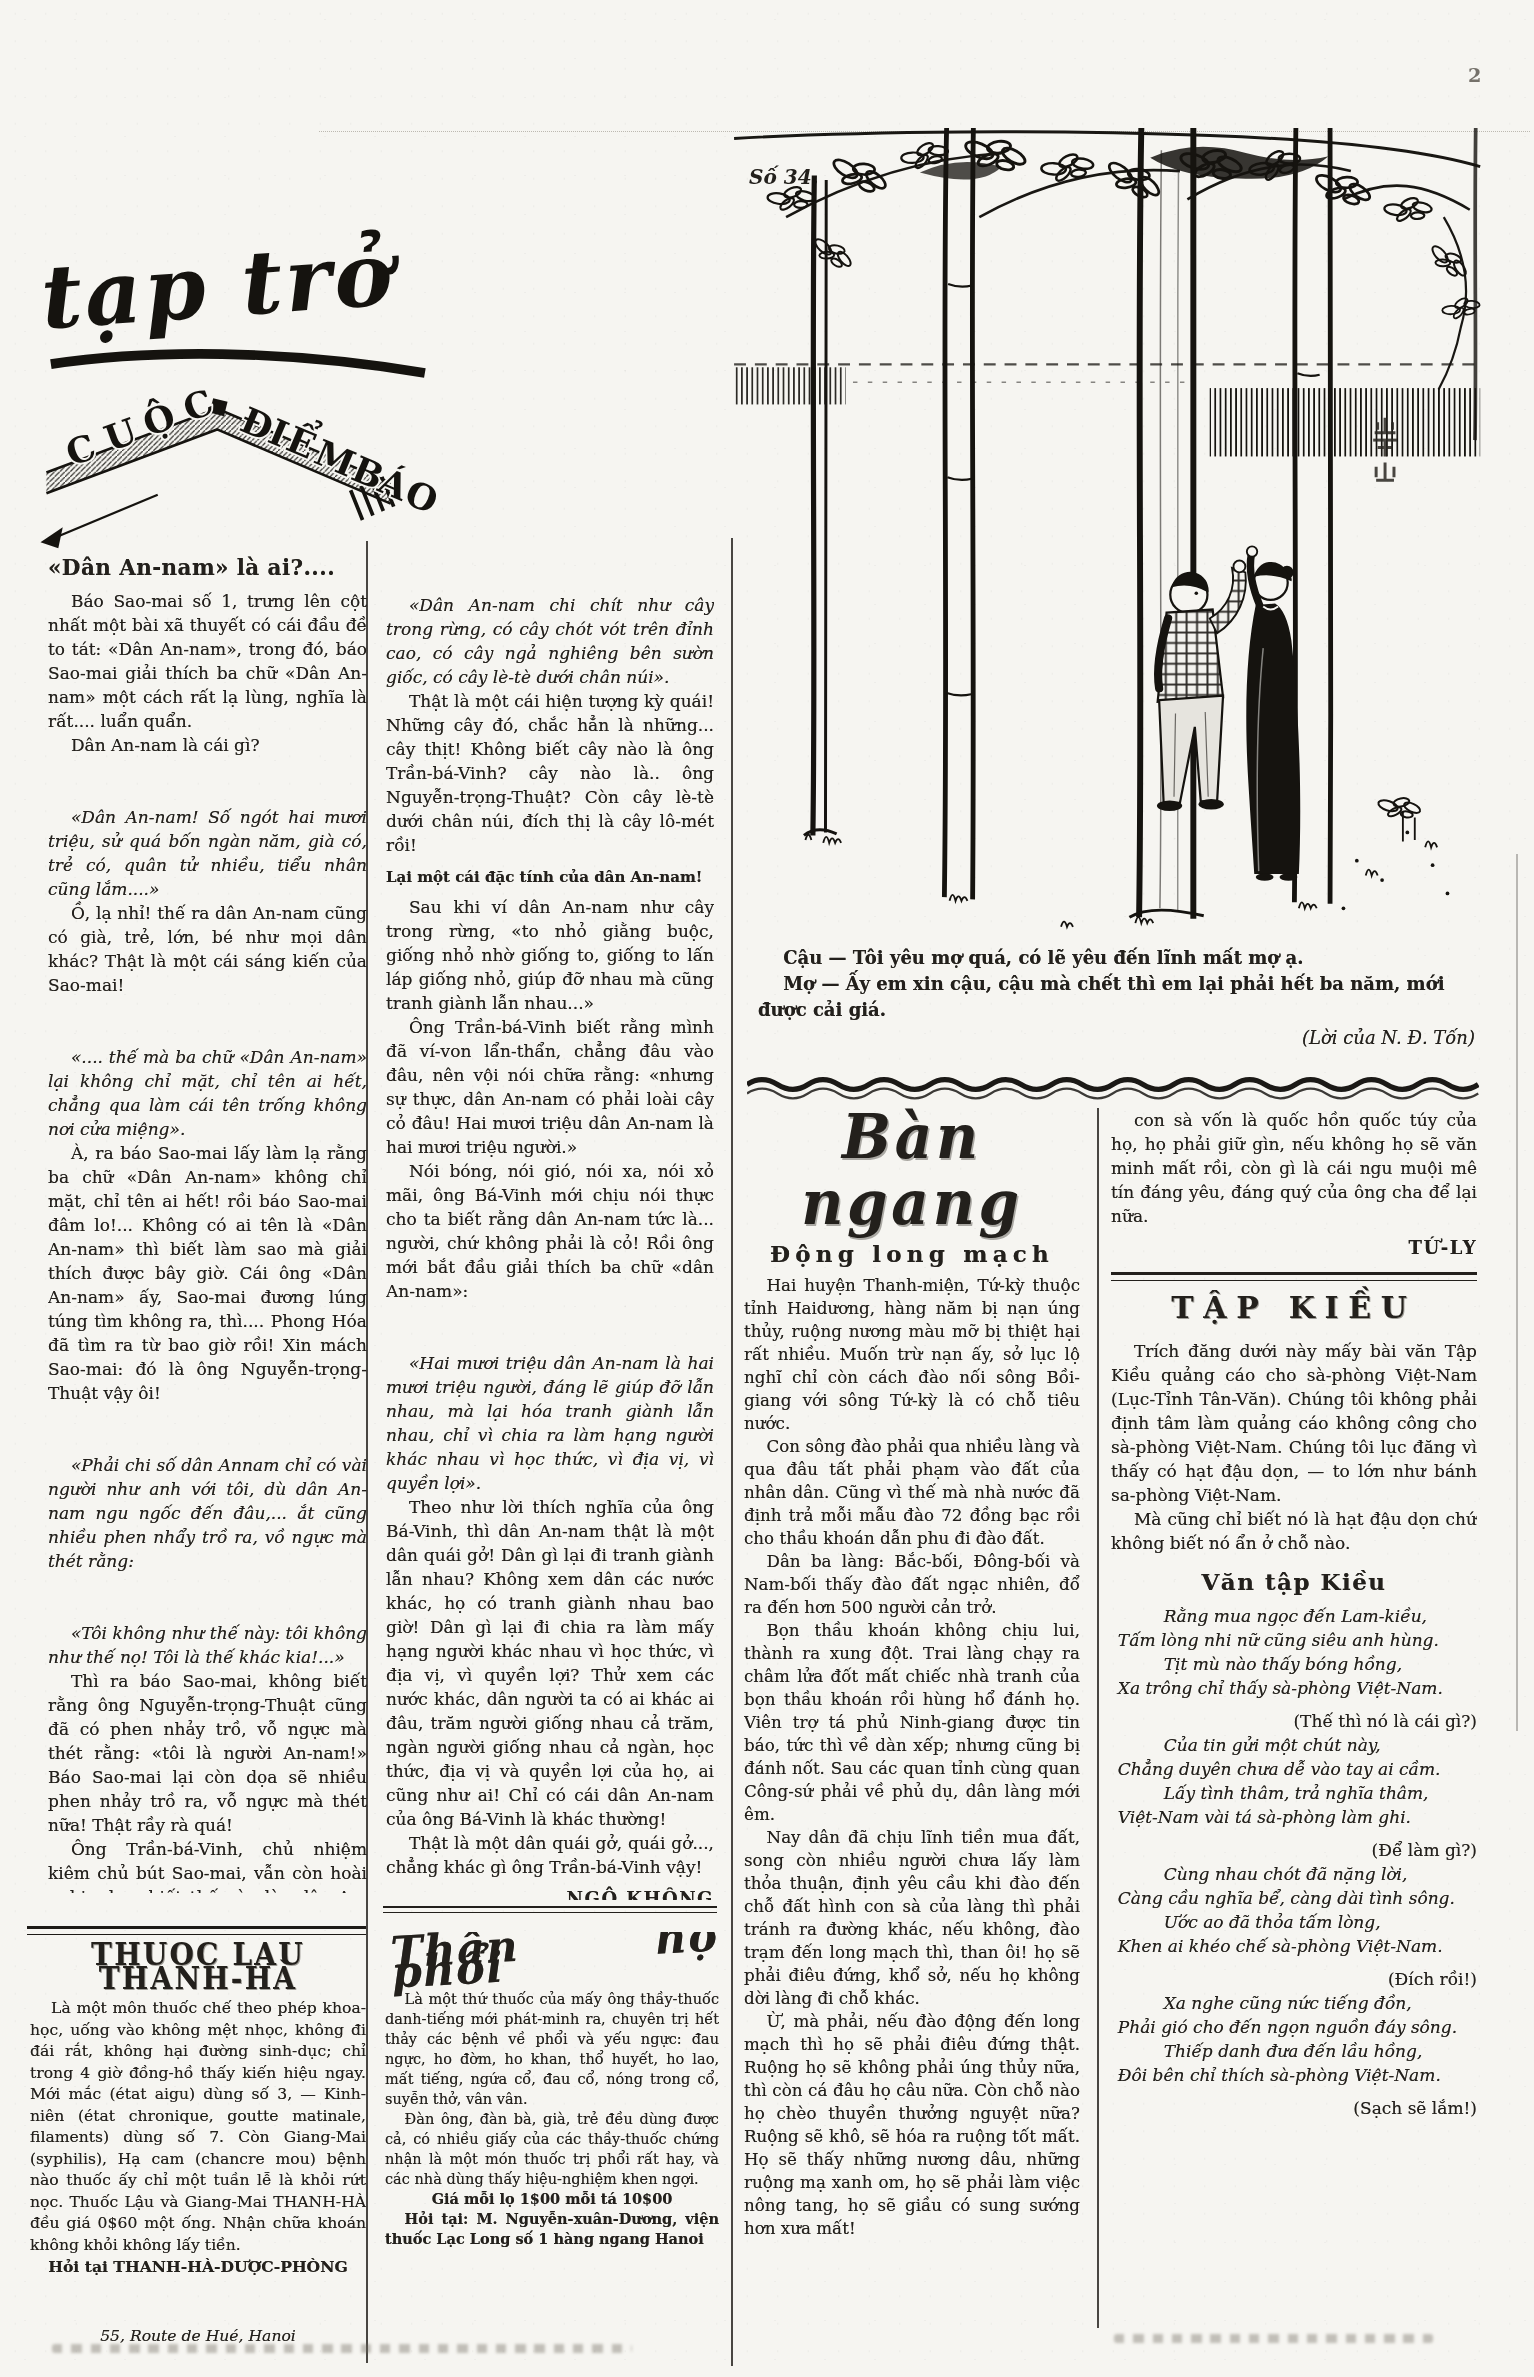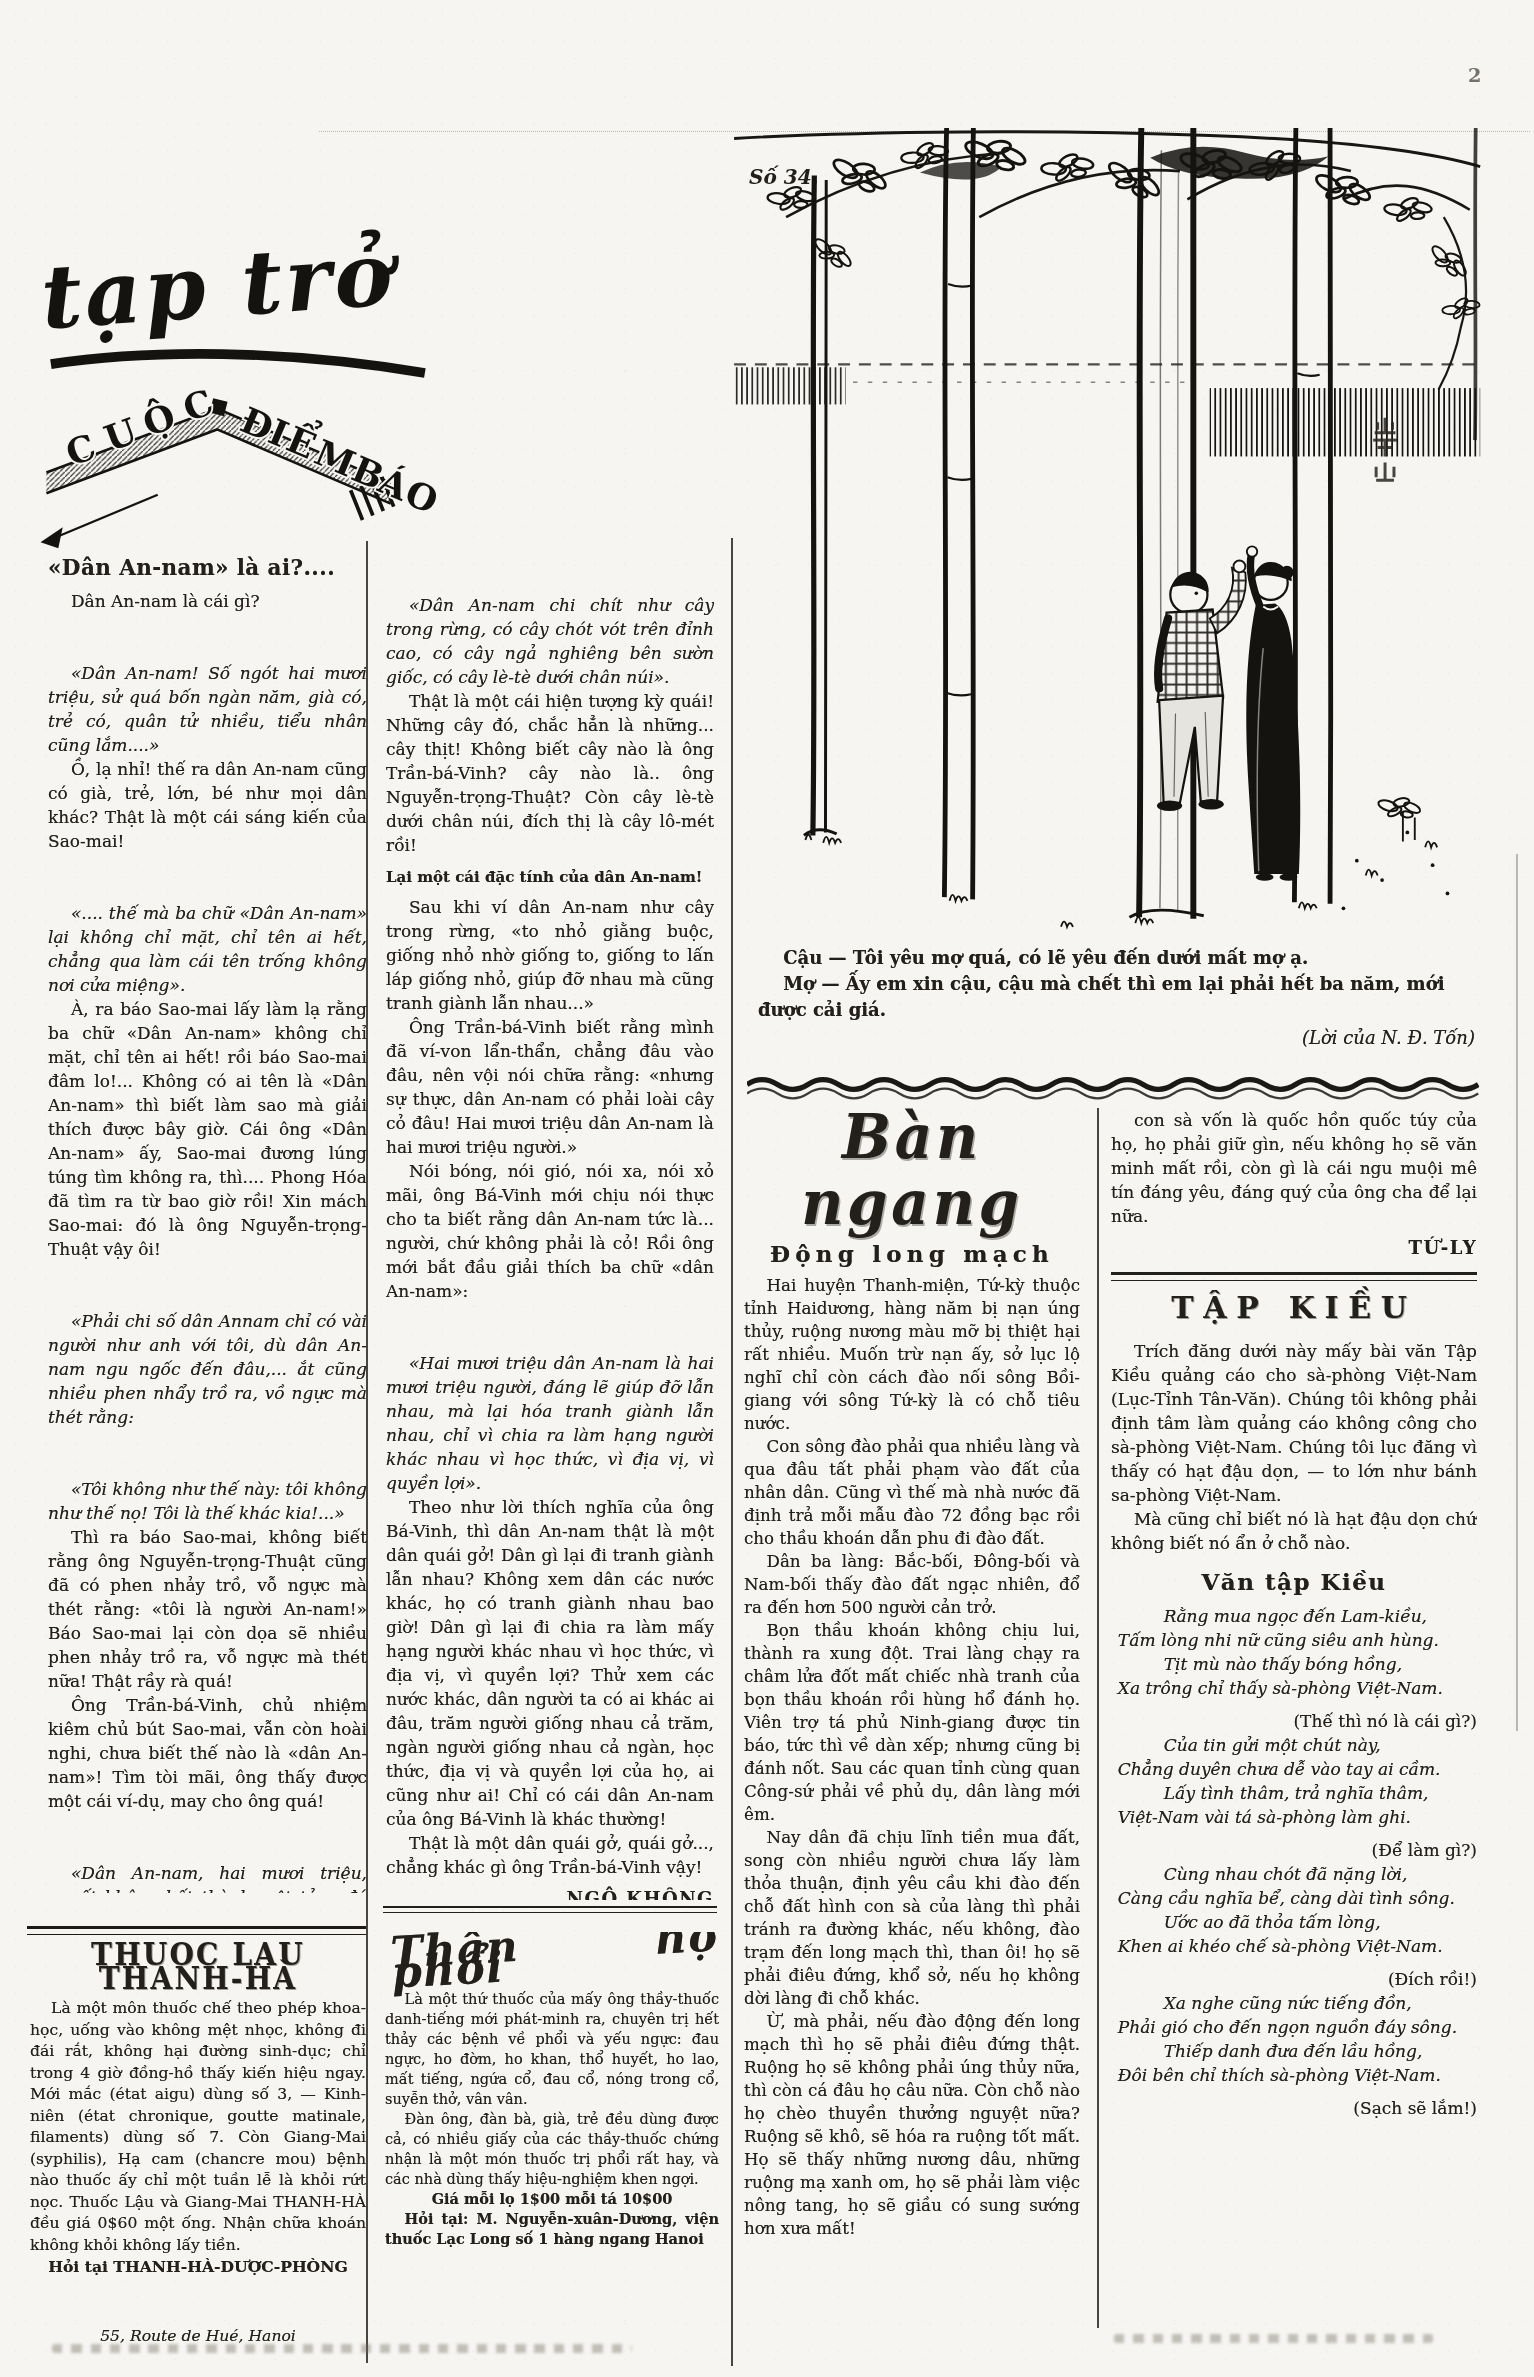--- a/index.html
+++ b/index.html
@@ -211,39 +211,40 @@
       <circle cx="838" cy="986" r="2.5"></circle>
         <circle cx="872" cy="1012" r="2.5"></circle>
       <circle cx="906" cy="948" r="2.5"></circle>
         <circle cx="940" cy="992" r="2.5"></circle>
       <circle cx="820" cy="1050" r="2.5"></circle>
         <circle cx="960" cy="1030" r="2.5"></circle>
     </g>
   </svg>
 
   <div class="abs caption" style="left:758px;top:945px;width:717px;">
-    <p>Cậu — Tôi yêu mợ quá, có lẽ yêu đến dưới mất mợ ạ.</p>
+    <p>Cậu — Tôi yêu mợ quá, có lẽ yêu đến lĩnh mất mợ ạ.</p>
     <p>Mợ — Ấy em xin cậu, cậu mà chết thì em lại phải hết ba năm, mới được cải giá.</p>
     <p class="attr">(Lời của N. Đ. Tốn)</p>
   </div>
 
   <svg class="abs" style="left:747px;top:1074px;" width="732" height="27" viewBox="0 0 985 36">
     <path d="M0,14 q20,-13 41,0 t41,0 t41,0 t41,0 t41,0 t41,0 t41,0 t41,0 t41,0 t41,0 t41,0 t41,0 t41,0 t41,0 t41,0 t41,0 t41,0 t41,0 t41,0 t41,0 t41,0 t41,0 t41,0 t41,0" stroke="#1b1916" stroke-width="7" fill="none"></path>
     <path d="M0,26 q20,-13 41,0 t41,0 t41,0 t41,0 t41,0 t41,0 t41,0 t41,0 t41,0 t41,0 t41,0 t41,0 t41,0 t41,0 t41,0 t41,0 t41,0 t41,0 t41,0 t41,0 t41,0 t41,0 t41,0 t41,0" stroke="#1b1916" stroke-width="3" opacity="0.85" fill="none"></path>
   </svg>
 
   <div class="abs vrule" style="left:366px;top:541px;height:1822px;"></div>
   <div class="abs vrule" style="left:731px;top:538px;height:1828px;"></div>
   <div class="abs vrule" style="left:1097px;top:1108px;height:1220px;"></div>
   <div class="abs vrule" style="left:1516px;top:854px;height:877px;opacity:0.3;"></div>
 
   <div class="col" style="left:48px;top:556px;width:319px;height:1337px;">
     <h1 class="headline1">«Dân An-nam» là ai?....</h1>
     <div>
 
+    <p>Báo Sao-mai số 1, trưng lên cột nhất một bài xã thuyết có cái đầu đề to tát: «Dân An-nam», trong đó, báo Sao-mai giải thích ba chữ «Dân An-nam» một cách rất lạ lùng, nghĩa là rất.... luẩn quẩn.</p>
         <p>Dân An-nam là cái gì?</p>
         <p class="it">«Dân An-nam! Số ngót hai mươi triệu, sử quá bốn ngàn năm, già có, trẻ có, quân tử nhiều, tiểu nhân cũng lắm....»</p>
         <p>Ồ, lạ nhỉ! thế ra dân An-nam cũng có già, trẻ, lớn, bé như mọi dân khác? Thật là một cái sáng kiến của Sao-mai!</p>
         <p class="it">«.... thế mà ba chữ «Dân An-nam» lại không chỉ mặt, chỉ tên ai hết, chẳng qua làm cái tên trống không nơi cửa miệng».</p>
         <p>À, ra báo Sao-mai lấy làm lạ rằng ba chữ «Dân An-nam» không chỉ mặt, chỉ tên ai hết! rồi báo Sao-mai đâm lo!... Không có ai tên là «Dân An-nam» thì biết làm sao mà giải thích được bây giờ. Cái ông «Dân An-nam» ấy, Sao-mai đương lúng túng tìm không ra, thì.... Phong Hóa đã tìm ra từ bao giờ rồi! Xin mách Sao-mai: đó là ông Nguyễn-trọng-Thuật vậy ôi!</p>
         <p class="it">«Phải chi số dân Annam chỉ có vài người như anh với tôi, dù dân An-nam ngu ngốc đến đâu,... ắt cũng nhiều phen nhẩy trồ ra, vồ ngực mà thét rằng:</p>
         <p class="it">«Tôi không như thế này: tôi không như thế nọ! Tôi là thế khác kia!...»</p>
         <p>Thì ra báo Sao-mai, không biết rằng ông Nguyễn-trọng-Thuật cũng đã có phen nhảy trồ, vỗ ngực mà thét rằng: «tôi là người An-nam!» Báo Sao-mai lại còn dọa sẽ nhiều phen nhảy trồ ra, vỗ ngực mà thét nữa! Thật rầy rà quá!</p>
         <p>Ông Trần-bá-Vinh, chủ nhiệm kiêm chủ bút Sao-mai, vẫn còn hoài nghi, chưa biết thế nào là «dân An-nam»! Tìm tòi mãi, ông thấy được một cái ví-dụ, may cho ông quá!</p>
         <p class="it">«Dân An-nam, hai mươi triệu, quyết không kết thành một tảng đá phẳng lì...»</p>

